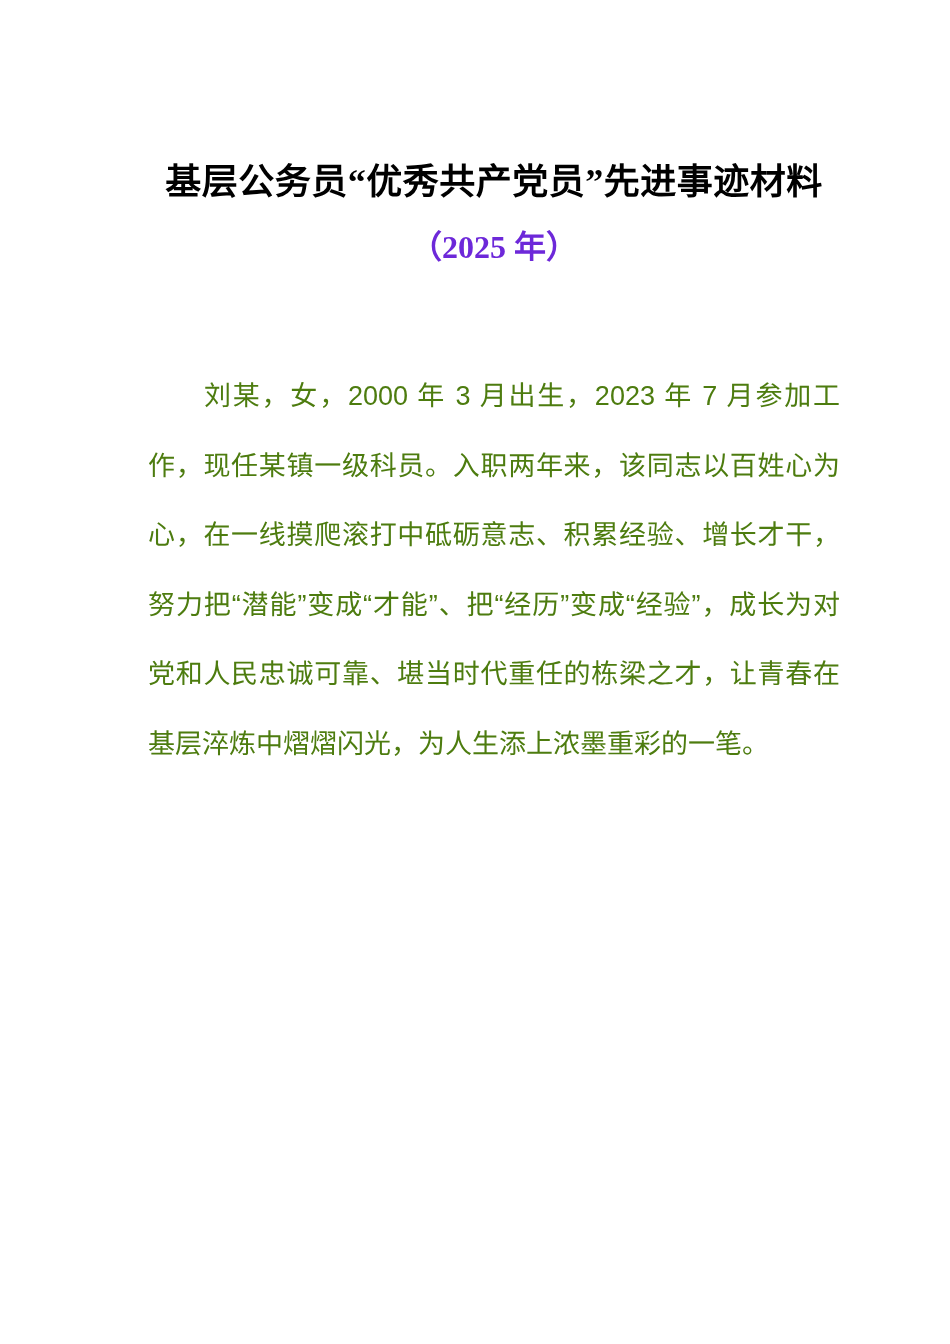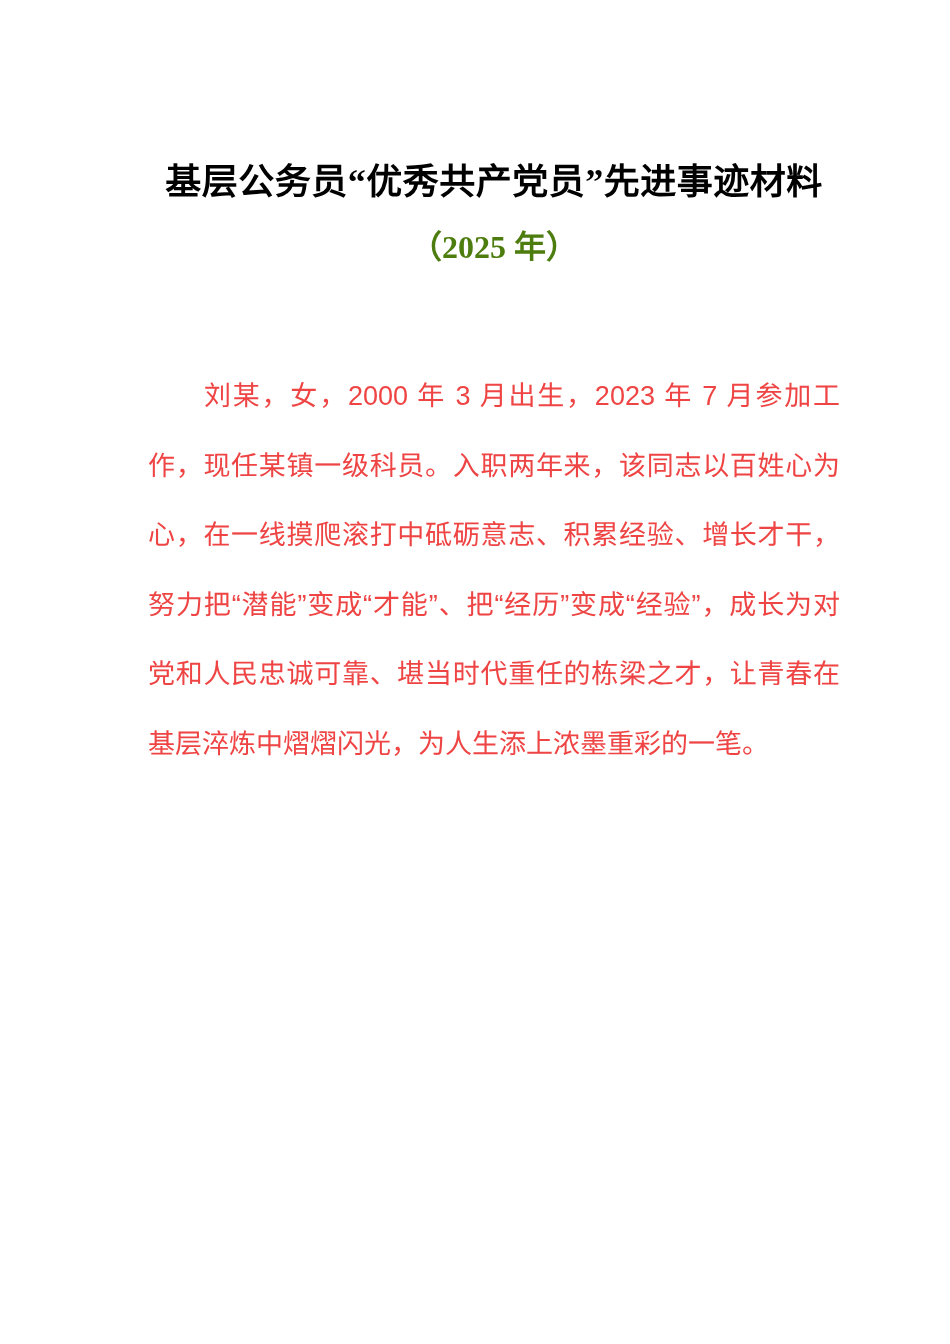--- a/index.html
+++ b/index.html
@@ -41,36 +41,36 @@
     color: #000000;
     margin: 0;
     white-space: nowrap;
   }
   .doc-subtitle {
     font-family: "Liberation Serif", "DejaVu Serif", serif;
     font-size: 32px;
     font-weight: bold;
     line-height: 46px;
     text-align: center;
-    color: #4d7c0f;
+    color: #6d28d9;
     margin: 18px 0 0 0;
   }
   .body-block {
     margin-top: 92px;
   }
   p.para {
     font-family: "Liberation Sans", "DejaVu Sans", sans-serif;
     font-size: 27px;
     line-height: 69.5px;
     text-align: justify;
     text-align-last: left;
     text-justify: inter-character;
     margin: 0;
     text-indent: 56px;
-    color: #ef4444;
+    color: #4d7c0f;
     letter-spacing: 0px;
     word-break: break-all;
   }
   p.para .lead {
     font-weight: bold;
     letter-spacing: 0.3px;
   }
   .footer {
     position: absolute;
     left: 0;

